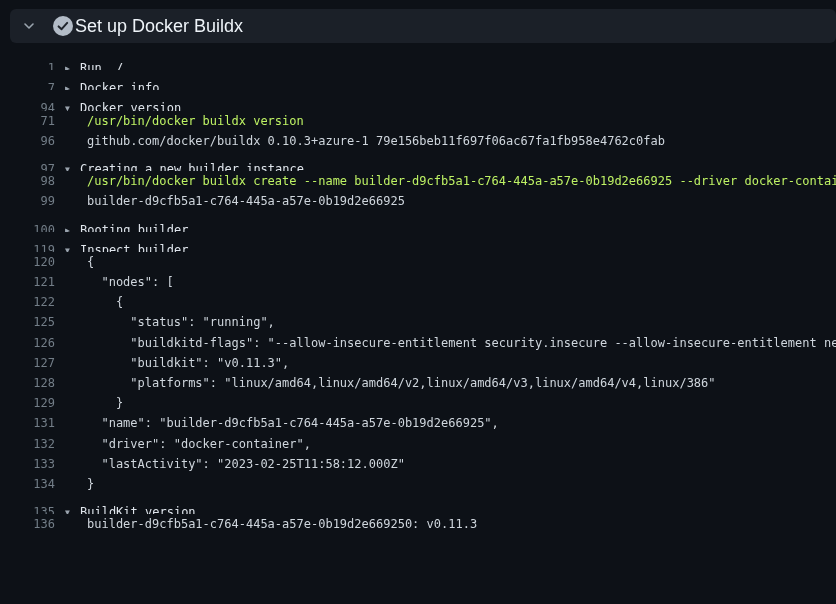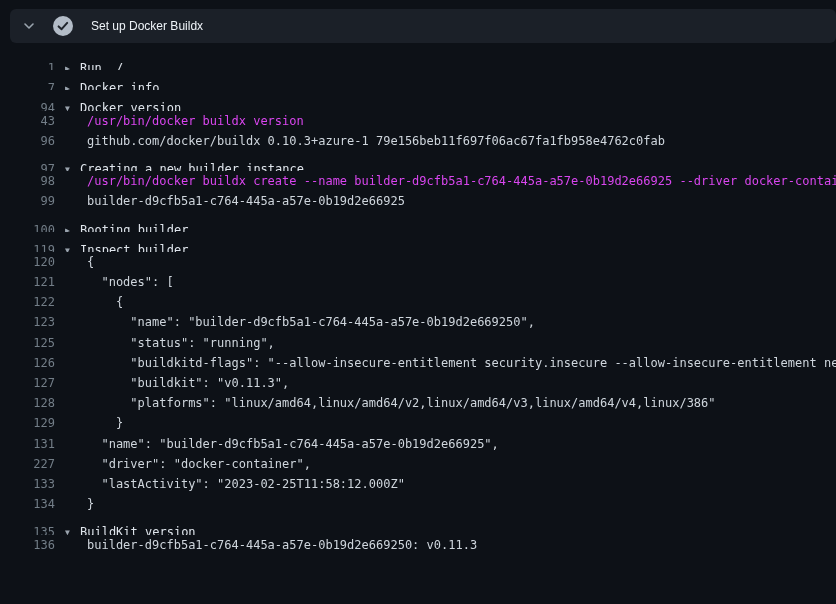--- a/index.html
+++ b/index.html
@@ -13,23 +13,23 @@
   
   .step-header {
     position:absolute; top:9px; left:10px; right:0; height:34px;
     background:#1b2028; border-radius:6px;
     display:flex; align-items:center;
     cursor:pointer;
   }
   .chev { width:12px; height:12px; margin-left:13px; flex:0 0 auto; display:block; }
   .status { width:20px; height:20px; margin-left:18px; flex:0 0 auto; display:block; }
   .step-title {
-    margin-left:18px;
+    margin-left:2px;
     font-family:"Liberation Sans","DejaVu Sans",sans-serif;
-    font-size:12px; color:#eef3f8; font-weight:400;
+    font-size:18px; color:#eef3f8; font-weight:400;
     white-space:nowrap;
   }
   
   .log {
     position:absolute; top:43px; left:0; right:0; bottom:0;
     padding-top:7px; overflow:hidden;
   }
   .row {
     display:flex; align-items:baseline;
     height:20.2px; line-height:20.2px;
@@ -39,21 +39,21 @@
   .num {
     flex:0 0 55px; text-align:right;
     color:#737e88; cursor:pointer; user-select:none;
   }
   .body { flex:1 1 auto; padding-left:32px; overflow:hidden; white-space:pre; }
   .row.group .body { padding-left:10px; color:#dfe5ec;margin-top:8px; }
   .marker {
     display:inline-block; width:15px;
     font-size:8px; color:#9aa4ae; vertical-align:1px;
   }
-  .cmd { color:#d946ef; }
+  .cmd { color:#bef264; }
 </style>
 </head>
 <body>
 
 <div class="step-header">
   <svg class="chev" viewBox="0 0 12 12">
     <path d="M2 4 L6 8 L10 4" fill="none" stroke="#9aa4ae" stroke-width="1.6" stroke-linecap="round" stroke-linejoin="round"></path>
   </svg>
   <svg class="status" viewBox="0 0 20 20">
     <circle cx="10" cy="10" r="10" fill="#b3bcc7"></circle>
@@ -70,21 +70,21 @@
   </div>
       <div class="row group">
     <span class="num">7</span>
     <span class="body"><span class="marker">▶</span><span>Docker info</span></span>
   </div>
       <div class="row group">
     <span class="num">94</span>
     <span class="body"><span class="marker">▼</span><span>Docker version</span></span>
   </div>
       <div class="row">
-    <span class="num">43</span>
+    <span class="num">71</span>
     <span class="body"><span class="cmd">/usr/bin/docker buildx version</span></span>
   </div>
       <div class="row">
     <span class="num">96</span>
     <span class="body"><span>github.com/docker/buildx 0.10.3+azure-1 79e156beb11f697f06ac67fa1fb958e4762c0fab</span></span>
   </div>
       <div class="row group">
     <span class="num">97</span>
     <span class="body"><span class="marker">▼</span><span>Creating a new builder instance</span></span>
   </div>
@@ -110,24 +110,20 @@
   </div>
       <div class="row">
     <span class="num">121</span>
     <span class="body"><span>  "nodes": [</span></span>
   </div>
       <div class="row">
     <span class="num">122</span>
     <span class="body"><span>    {</span></span>
   </div>
       <div class="row">
-    <span class="num">123</span>
-    <span class="body"><span>      "name": "builder-d9cfb5a1-c764-445a-a57e-0b19d2e669250",</span></span>
-  </div>
-      <div class="row">
     <span class="num">125</span>
     <span class="body"><span>      "status": "running",</span></span>
   </div>
       <div class="row">
     <span class="num">126</span>
     <span class="body"><span>      "buildkitd-flags": "--allow-insecure-entitlement security.insecure --allow-insecure-entitlement network.host",</span></span>
   </div>
       <div class="row">
     <span class="num">127</span>
     <span class="body"><span>      "buildkit": "v0.11.3",</span></span>
@@ -138,21 +134,21 @@
   </div>
       <div class="row">
     <span class="num">129</span>
     <span class="body"><span>    }</span></span>
   </div>
       <div class="row">
     <span class="num">131</span>
     <span class="body"><span>  "name": "builder-d9cfb5a1-c764-445a-a57e-0b19d2e66925",</span></span>
   </div>
       <div class="row">
-    <span class="num">227</span>
+    <span class="num">132</span>
     <span class="body"><span>  "driver": "docker-container",</span></span>
   </div>
       <div class="row">
     <span class="num">133</span>
     <span class="body"><span>  "lastActivity": "2023-02-25T11:58:12.000Z"</span></span>
   </div>
       <div class="row">
     <span class="num">134</span>
     <span class="body"><span>}</span></span>
   </div>

